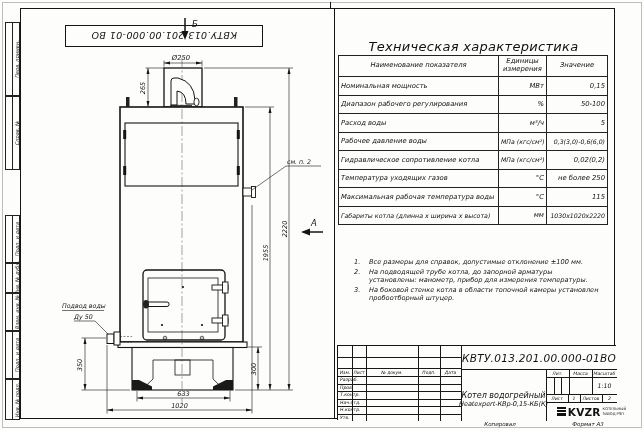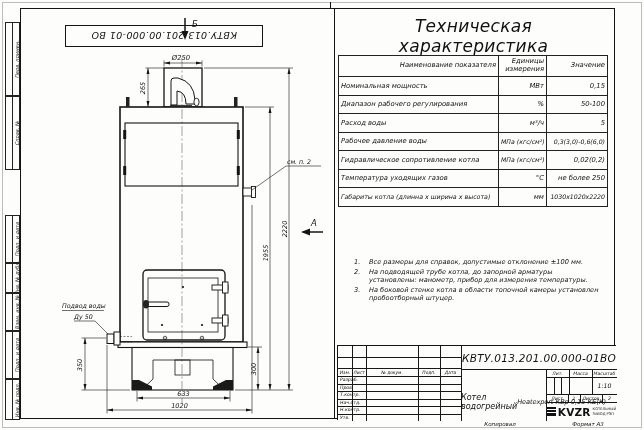--- a/index.html
+++ b/index.html
@@ -15,39 +15,39 @@
   
   .fcol{position:absolute;left:5px;width:15px;border:1px solid #222;box-sizing:border-box;background:#fdfdfb;}
   .fcol .split{position:absolute;left:6px;top:0;bottom:0;width:0.8px;background:#222;}
   .fcol .lab{position:absolute;left:10.5px;top:50%;transform:translate(-50%,-50%) rotate(-90deg);
              font-size:5px;white-space:nowrap;font-style:italic;color:#222;}
   
   .top-stamp{position:absolute;left:65px;top:25px;width:198px;height:22px;border:1.2px solid #141414;
              box-sizing:border-box;display:flex;align-items:center;justify-content:center;
              transform:rotate(180deg);font-size:9.5px;font-style:italic;letter-spacing:0.4px;background:#fdfdfb;}
   
-  .spec-title{position:absolute;left:340px;top:16px;width:267px;text-align:center;
-              font-size:17px;font-style:italic;letter-spacing:0.3px;}
+  .spec-title{position:absolute;left:340px;top:39px;width:267px;text-align:center;
+              font-size:13px;font-style:italic;letter-spacing:0.3px;}
   table.spec{position:absolute;left:338px;top:55px;width:269px;border-collapse:collapse;table-layout:fixed;}
   table.spec th,table.spec td{border:1px solid #222;font-style:italic;font-weight:normal;
               font-size:6.8px;padding:0 2px;overflow:hidden;white-space:nowrap;}
-  table.spec th{height:20px;text-align:right;white-space:normal;line-height:1.15;}
+  table.spec th{height:20px;text-align:center;white-space:normal;line-height:1.15;}
   table.spec td{height:17.5px;}
   td.c{text-align:right;}
   
   ol.notes{position:absolute;left:352px;top:258px;width:250px;margin:0;padding:0;list-style:none;counter-reset:nt;}
   ol.notes li{position:relative;padding-left:17px;font-size:6.6px;font-style:italic;line-height:1.3;margin-bottom:1px;}
   ol.notes li::before{counter-increment:nt;content:counter(nt) ".";position:absolute;left:2px;}
   
   .tb{position:absolute;left:337px;top:345px;width:279px;height:75px;box-sizing:border-box;
       border-top:1.6px solid #141414;border-left:1.4px solid #141414;font-style:italic;background:#fdfdfb;}
   .tb .cell{position:absolute;display:flex;align-items:center;justify-content:center;text-align:left;}
   .tb .left-lab{justify-content:flex-start;padding-left:1px;}
   .logo-row{position:absolute;left:208px;top:56px;width:71px;height:19px;display:flex;
-            align-items:center;justify-content:center;gap:2px;font-style:normal;}
+            align-items:center;justify-content:center;gap:2px;font-style:normal;padding-left:10px;}
   .logo-ico{width:9px;height:9px;background:#111;
             background-image:linear-gradient(#111 2px,#fff 2px,#fff 3px,#111 3px,#111 5px,#fff 5px,#fff 6px,#111 6px);}
   .logo-txt{font-weight:bold;font-size:10.5px;letter-spacing:0.2px;}
   .org-txt{font-size:3.6px;line-height:1.25;text-align:left;}
   .foot-lab{position:absolute;top:421px;font-size:5.5px;font-style:italic;text-align:center;width:60px;}
 </style>
 </head>
 <body>
 
 <div class="page">
@@ -243,20 +243,25 @@
           <td>Гидравлическое сопротивление котла</td>
           <td class="c" style="font-size:6.2px">МПа (кгс/см²)</td>
           <td class="c">0,02(0,2)</td>
         </tr>
     <tr>
           <td>Температура уходящих газов</td>
           <td class="c">°С</td>
           <td class="c">не более 250</td>
         </tr>
     <tr>
+          <td>Максимальная рабочая температура воды</td>
+          <td class="c">°С</td>
+          <td class="c">115</td>
+        </tr>
+    <tr>
           <td style="font-size:6.3px">Габариты котла (длинна х ширина х высота)</td>
           <td class="c">мм</td>
           <td class="c" style="font-size:6.2px">1030х1020х2220</td>
         </tr>
   </tbody>
     </table>
 
   <ol class="notes">
     <li>Все размеры для справок, допустимые отклонение ±100 мм.</li>
     <li>На подводящей трубе котла, до запорной арматуры установлены: манометр, прибор для измерения температуры.</li>
@@ -301,21 +306,21 @@
 
     <div class="cell left-lab" style="left:1px;top:30px;width:27px;height:7.5px;font-size:4.6px;">Разраб.</div>
     <div class="cell left-lab" style="left:1px;top:37.5px;width:27px;height:7.5px;font-size:4.6px;">Пров.</div>
     <div class="cell left-lab" style="left:1px;top:45px;width:27px;height:7.5px;font-size:4.6px;">Т.контр.</div>
     <div class="cell left-lab" style="left:1px;top:52.5px;width:27px;height:7.5px;font-size:4.6px;">Нач.отд.</div>
     <div class="cell left-lab" style="left:1px;top:60px;width:27px;height:7.5px;font-size:4.6px;">Н.контр.</div>
     <div class="cell left-lab" style="left:1px;top:67.5px;width:27px;height:7.5px;font-size:4.6px;">Утв.</div>
 
     <div class="cell" style="left:123px;top:0;width:156px;height:23px;font-size:10.5px;letter-spacing:0.3px;">КВТУ.013.201.00.000-01ВО</div>
 
-    <div class="abs" style="left:123px;top:23px;width:85px;height:52px;display:flex;flex-direction:row;align-items:center;padding-top:13px;box-sizing:border-box;">
+    <div class="abs" style="left:123px;top:23px;width:85px;height:52px;display:flex;flex-direction:column;align-items:center;padding-top:22px;box-sizing:border-box;">
       <div style="font-size:8px;">Котел водогрейный</div>
       <div style="font-size:6.6px;letter-spacing:-0.1px;white-space:nowrap;">Heatexpert-КВр-0,15-КБ(К)</div>
     </div>
 
     <div class="cell" style="left:208px;top:23px;width:23px;height:8px;font-size:4.6px;">Лит.</div>
     <div class="cell" style="left:231px;top:23px;width:23px;height:8px;font-size:4.6px;">Масса</div>
     <div class="cell" style="left:254px;top:23px;width:25px;height:8px;font-size:4.6px;">Масштаб</div>
     <div class="cell" style="left:254px;top:31px;width:25px;height:17px;font-size:6.2px;">1:10</div>
 
     <div class="cell" style="left:208px;top:48px;width:22px;height:8px;font-size:4.6px;">Лист</div>

